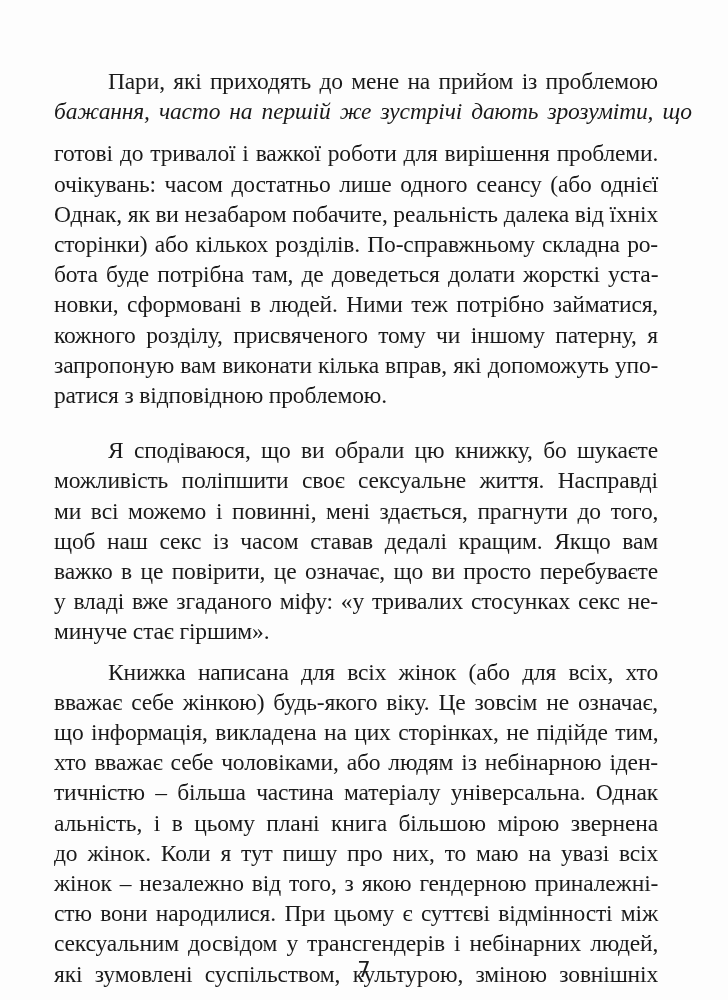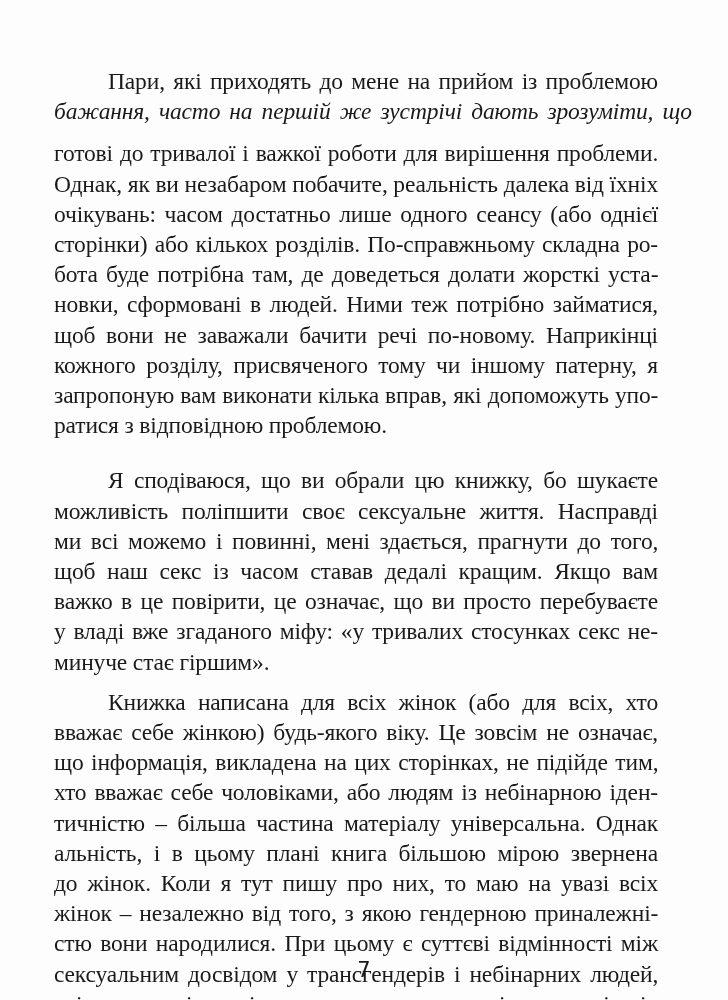--- a/index.html
+++ b/index.html
@@ -54,26 +54,25 @@
   </style>
 </head>
 <body>
 
 <div class="page">
 
   <div class="para-lines">
     <span class="line first" style="white-space: nowrap; display: block; word-spacing: 2.625px;">Пари, які приходять до мене на прийом із проблемою</span>
     <span class="line" style="white-space: nowrap; display: block; word-spacing: 3.375px; font-style: italic;">бажання, часто на першій же зустрічі дають зрозуміти, що</span>
     <span class="line" style="white-space: nowrap; display: block; word-spacing: 1.25px; margin-top: 12px;">готові до тривалої і важкої роботи для вирішення проблеми.</span>
+    <span class="line" style="white-space: nowrap; display: block; word-spacing: 3px;">очікувань: часом достатньо лише одного сеансу (або однієї</span>
     <span class="line" style="white-space: nowrap; display: block; word-spacing: 0px;">Однак, як ви незабаром побачите, реальність далека від їхніх</span>
-    <span class="line" style="white-space: nowrap; display: block; word-spacing: 3px;">очікувань: часом достатньо лише одного сеансу (або однієї</span>
     <span class="line" style="white-space: nowrap; display: block; word-spacing: 1.5px;">сторінки) або кількох  розділів. По-справжньому складна ро-</span>
     <span class="line" style="white-space: nowrap; display: block; word-spacing: 2.5px;">бота буде потрібна там, де доведеться долати жорсткі уста-</span>
     <span class="line" style="white-space: nowrap; display: block; word-spacing: 2.85714px;">новки, сформовані в людей. Ними теж потрібно займатися,</span>
-    <span class="line" style="white-space: nowrap; display: block; word-spacing: 5px;">щоб вони не заважали бачити речі по-новому. Наприкінці</span>
     <span class="line" style="white-space: nowrap; display: block; word-spacing: 4.71429px;">кожного розділу, присвяченого тому чи іншому патерну, я</span>
     <span class="line" style="white-space: nowrap; display: block; word-spacing: 0.428571px;">запропоную вам виконати кілька вправ, які допоможуть упо-</span>
     <span class="line last">ратися з відповідною проблемою.</span>
   </div>
 
   <div class="para-lines">
     <span class="line first" style="white-space: nowrap; display: block; word-spacing: 4.625px; margin-top: 25px;">Я сподіваюся, що ви обрали цю книжку, бо шукаєте</span>
     <span class="line" style="white-space: nowrap; display: block; word-spacing: 7.6px;">можливість поліпшити своє сексуальне життя. Насправді</span>
     <span class="line" style="white-space: nowrap; display: block; word-spacing: 4px;">ми всі можемо і повинні, мені здається, прагнути до того,</span>
     <span class="line" style="white-space: nowrap; display: block; word-spacing: 6px;">щоб наш секс із часом ставав дедалі кращим. Якщо вам</span>

